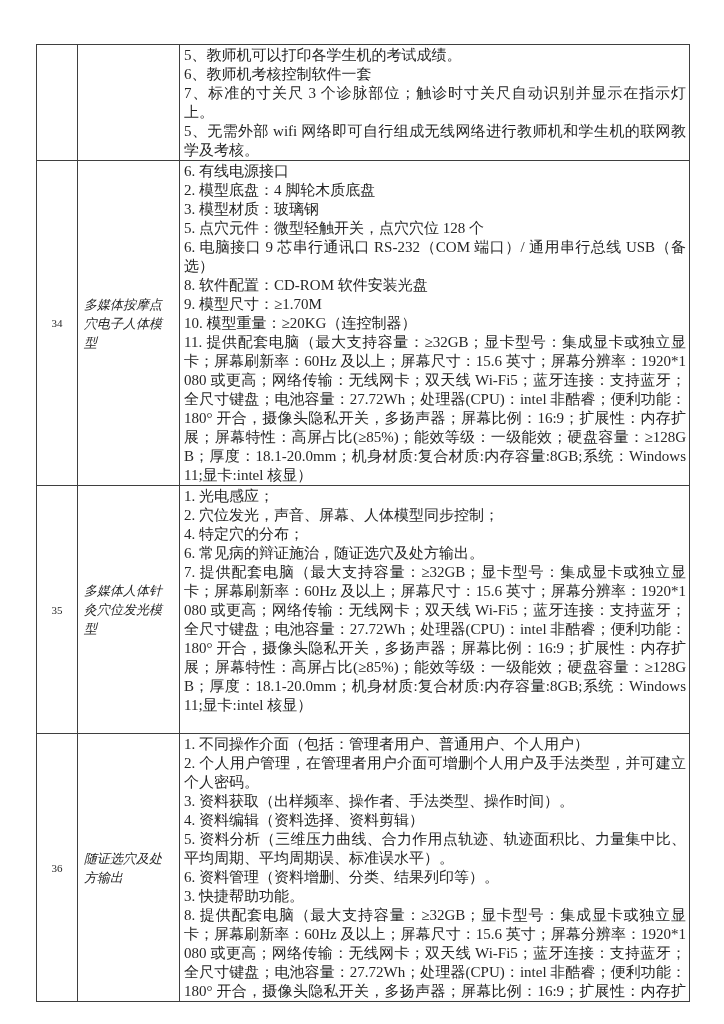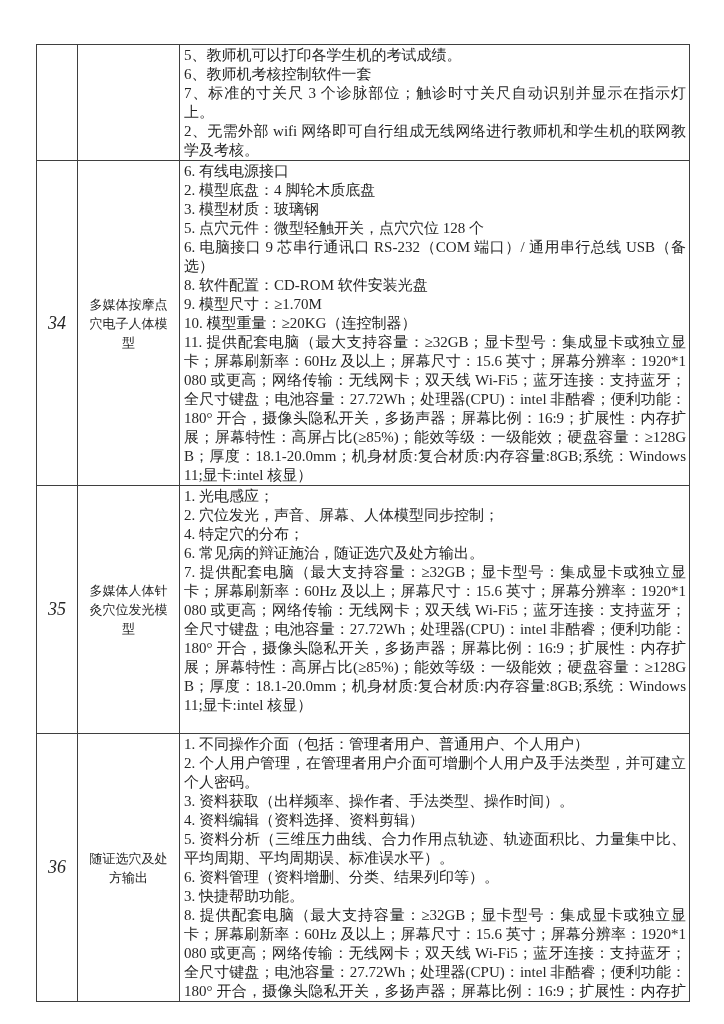--- a/index.html
+++ b/index.html
@@ -29,31 +29,30 @@
   .trow.row-cont  { min-height: 101px; }
   .trow.row-34    { min-height: 318px; }
   .trow.row-35    { min-height: 248px; }
   .trow.row-36    { height: 268px; overflow: hidden; }
   .cell {
     overflow: hidden;
   }
   .cell.num {
     width: 41px; flex: 0 0 41px;
     display: flex; align-items: center; justify-content: center;
-    font-size: 18px;
+    font-size: 11px;
     border-right: 1px solid var(--border-color, #3f3f3f);
-    font-style: italic;
   }
   .cell.label {
     width: 102px; flex: 0 0 102px;
     display: flex; align-items: center; justify-content: center;
-    text-align: center;
     font-size: 13px; line-height: 19px;
     padding: 2px 6px;
     border-right: 1px solid var(--border-color, #3f3f3f);
+    font-style: italic;
   }
   .cell.desc {
     flex: 1 1 auto;
     padding: 1px 3px 0 4px;
     font-size: 15px; line-height: 19px;
   }
   .cell.desc p {
     margin: 0;
     text-align: justify;
     word-break: break-all;
@@ -65,21 +64,21 @@
 <div class="spec-table">
 
   <div class="trow row-cont">
     <div class="cell num"></div>
     <div class="cell label"></div>
     <div class="cell desc">
 
     <p class="spec-line">5、教师机可以打印各学生机的考试成绩。</p>
         <p class="spec-line">6、教师机考核控制软件一套</p>
         <p class="spec-line">7、标准的寸关尺 3 个诊脉部位；触诊时寸关尺自动识别并显示在指示灯上。</p>
-        <p class="spec-line">2、无需外部 wifi 网络即可自行组成无线网络进行教师机和学生机的联网教学及考核。</p>
+        <p class="spec-line">5、无需外部 wifi 网络即可自行组成无线网络进行教师机和学生机的联网教学及考核。</p>
       </div>
   </div>
 
   <div class="trow row-34">
     <div class="cell num">34</div>
     <div class="cell label">多媒体按摩点穴电子人体模型</div>
     <div class="cell desc">
 
     <p class="spec-line">6. 有线电源接口</p>
         <p class="spec-line">2. 模型底盘：4 脚轮木质底盘</p>

